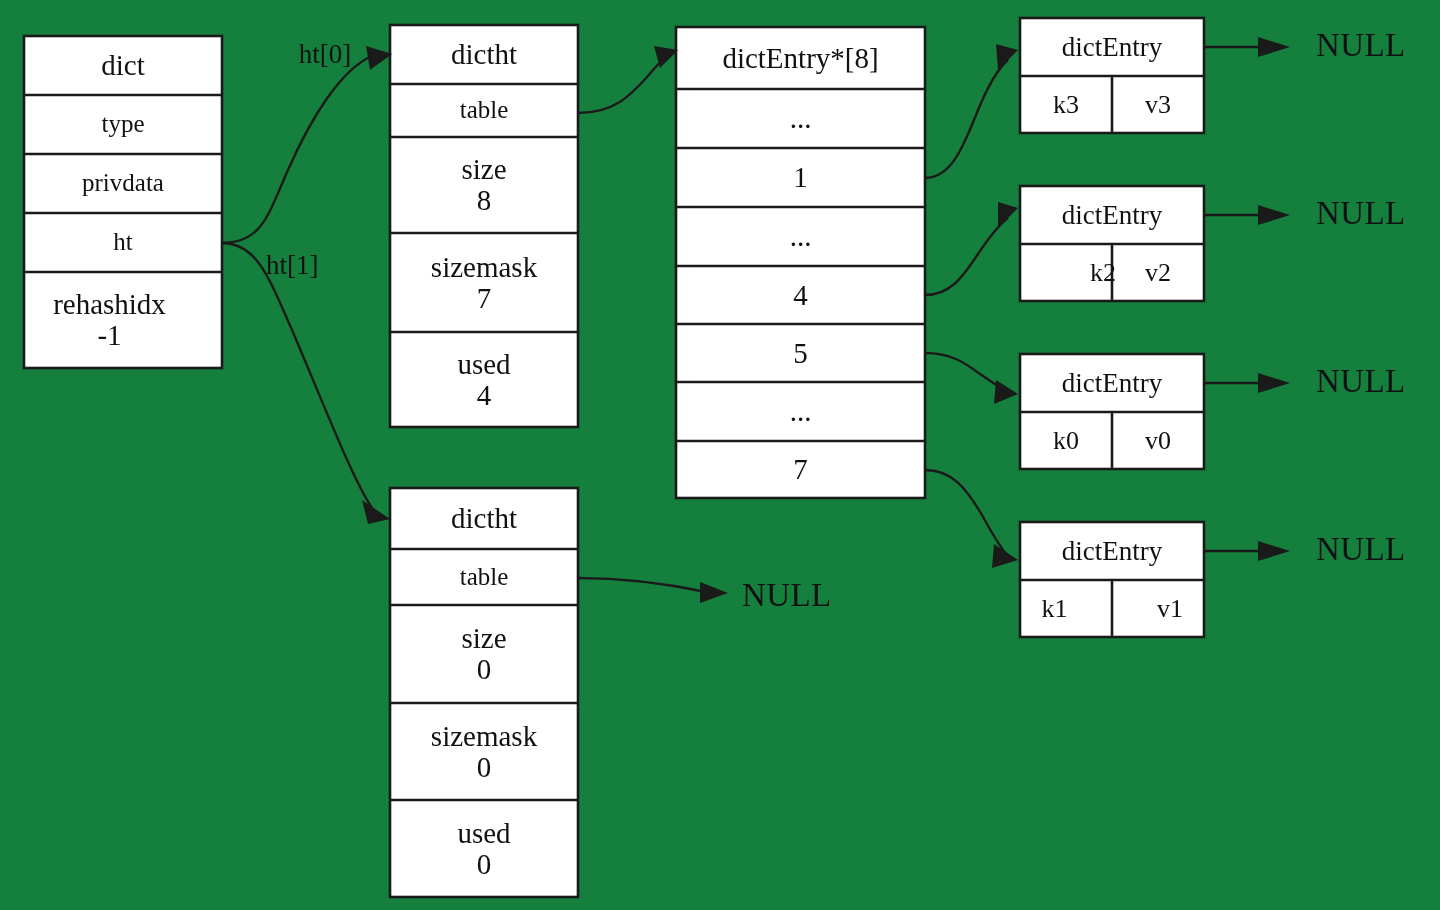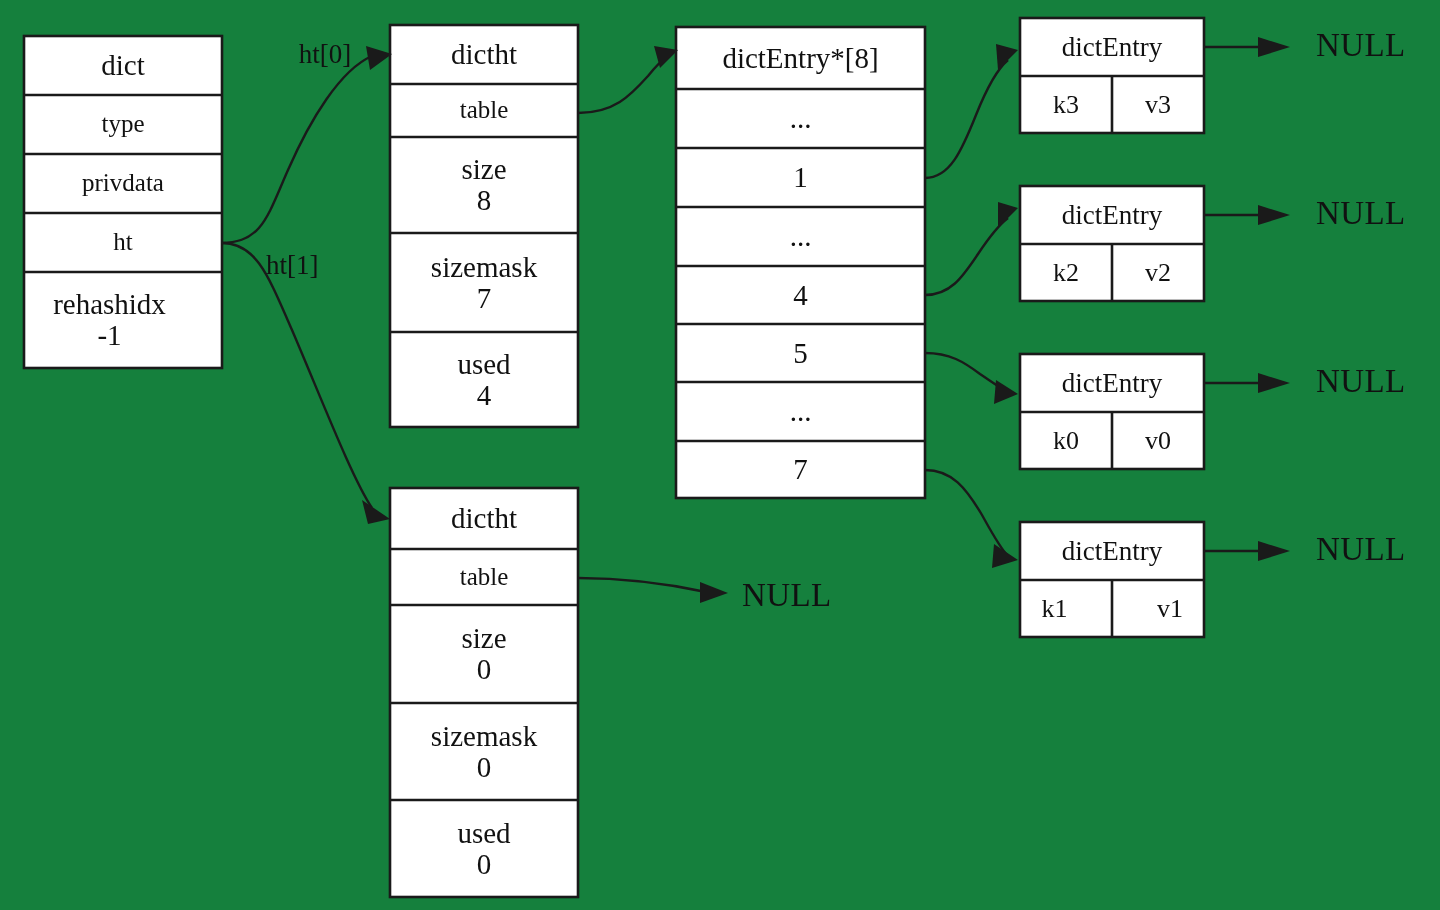--- a/index.html
+++ b/index.html
@@ -241,21 +241,21 @@
   <div class="lbl f-idx ctr" style="left:676px; top:324px; width:249px; height:58px;">5</div>
   <div class="lbl f-idx ctr" style="left:676px; top:382px; width:249px; height:59px;">...</div>
   <div class="lbl f-idx ctr" style="left:676px; top:441px; width:249px; height:57px;">7</div>
 
   <div class="lbl f-entry ctr" style="left:1020px; top:18px; width:184px; height:58px;">dictEntry</div>
   <div class="lbl f-kv ctr" style="left:1020px; top:76px; width:92px; height:57px;">k3</div>
   <div class="lbl f-kv ctr" style="left:1112px; top:76px; width:92px; height:57px;">v3</div>
   <div class="lbl f-null" style="left:1316px; top:28px; width:160px; text-align:left;">NULL</div>
 
   <div class="lbl f-entry ctr" style="left:1020px; top:186px; width:184px; height:58px;">dictEntry</div>
-  <div class="lbl f-kv ctr" style="left:1020px; top:244px; width:92px; height:57px;">k2</div>
+  <div class="lbl f-kv ctr" style="left:1020px; top:244px; width:92px; height:57px;padding-left:37px;">k2</div>
   <div class="lbl f-kv ctr" style="left:1112px; top:244px; width:92px; height:57px;">v2</div>
   <div class="lbl f-null" style="left:1316px; top:196px; width:160px; text-align:left;">NULL</div>
 
   <div class="lbl f-entry ctr" style="left:1020px; top:354px; width:184px; height:58px;">dictEntry</div>
   <div class="lbl f-kv ctr" style="left:1020px; top:412px; width:92px; height:57px;">k0</div>
   <div class="lbl f-kv ctr" style="left:1112px; top:412px; width:92px; height:57px;text-align:center;">v0</div>
   <div class="lbl f-null" style="left:1316px; top:364px; width:160px; text-align:left;">NULL</div>
 
   <div class="lbl f-entry ctr" style="left:1020px; top:522px; width:184px; height:58px;">dictEntry</div>
   <div class="lbl f-kv ctr" style="left:1020px; top:580px; width:69px; height:57px;">k1</div>

